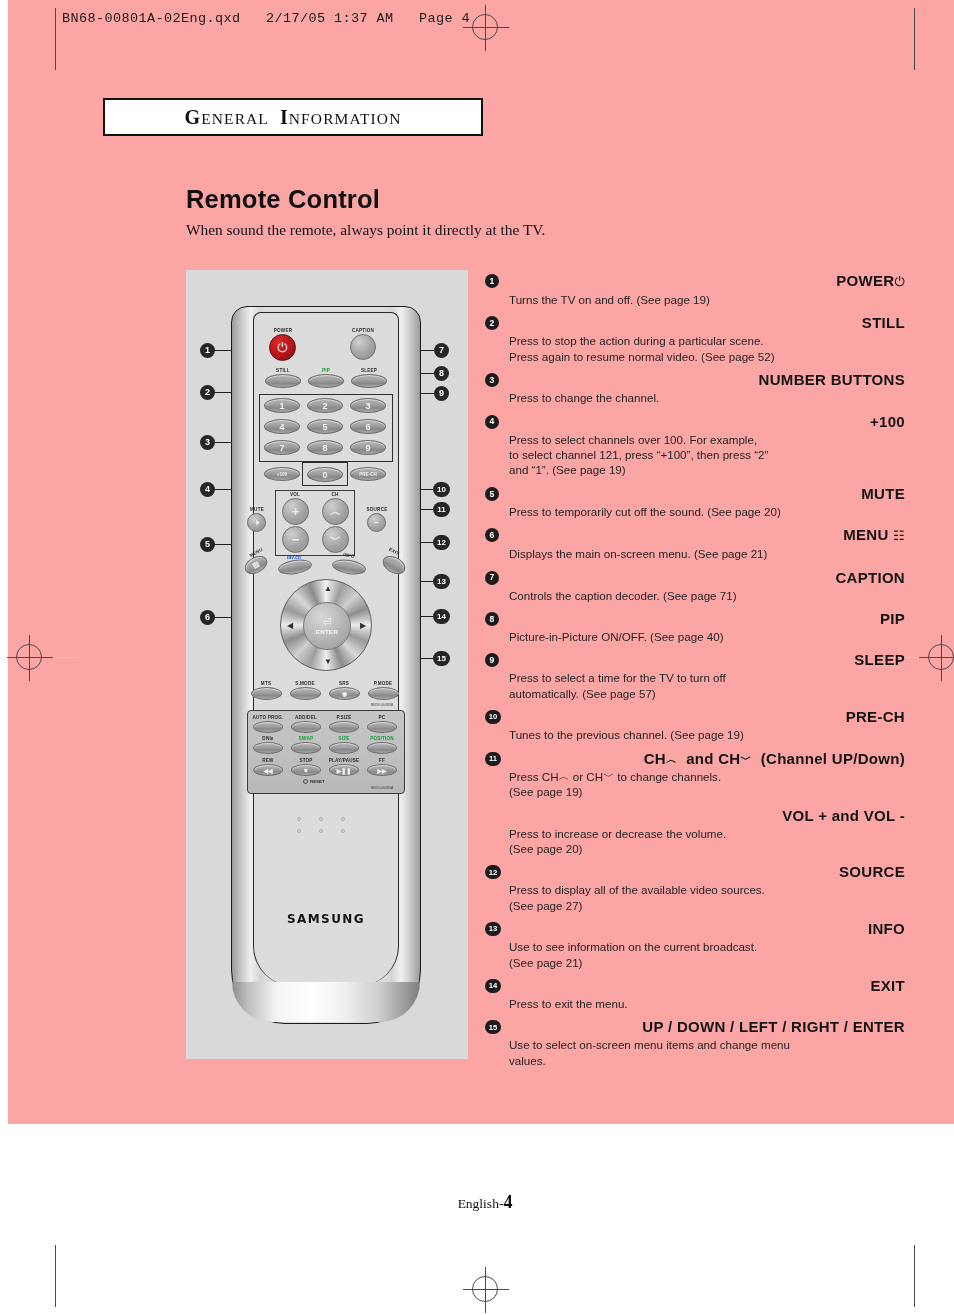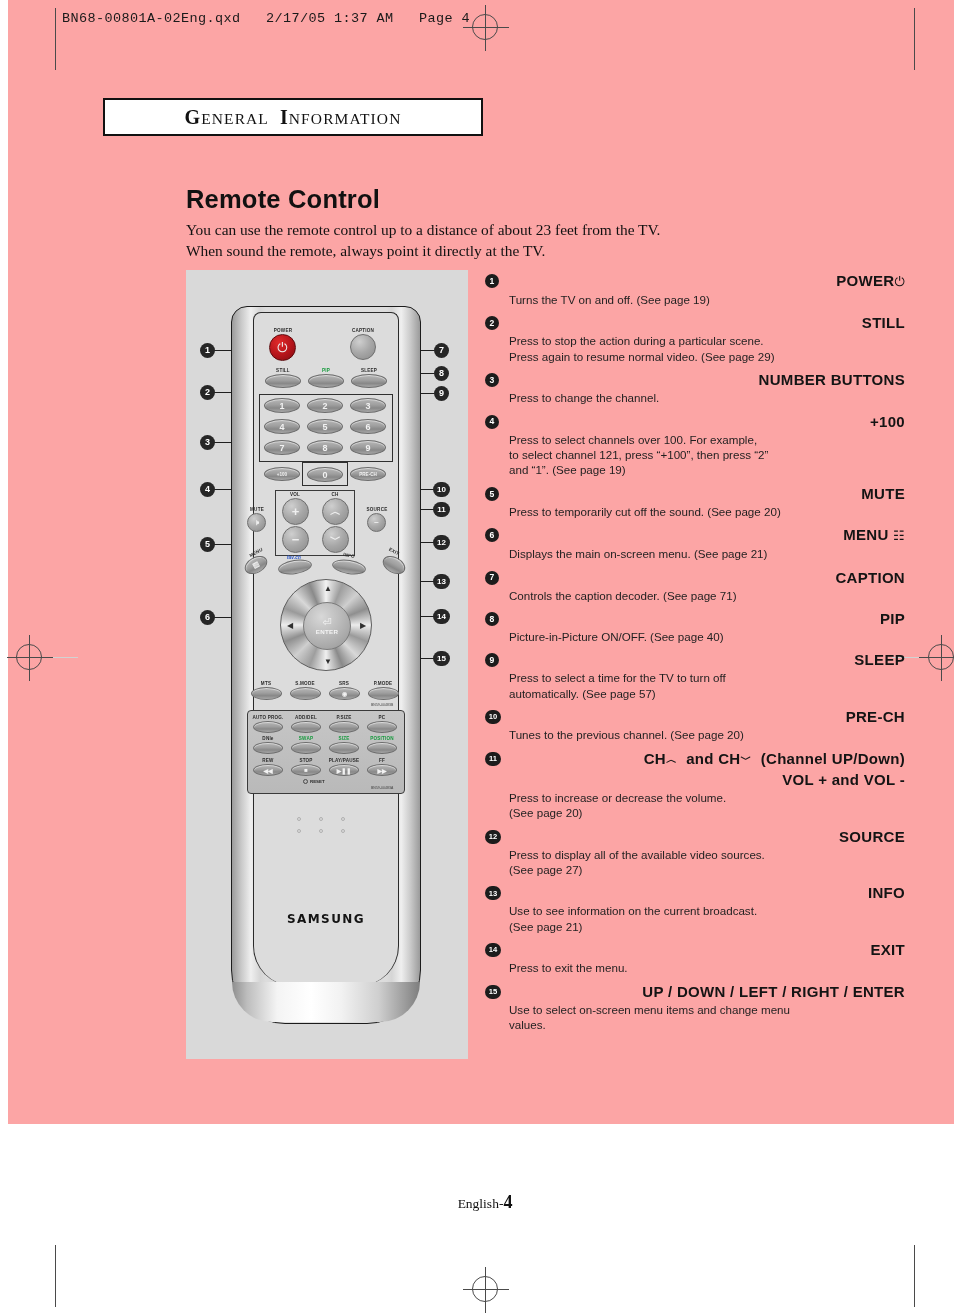--- a/index.html
+++ b/index.html
@@ -237,21 +237,20 @@
   <div class="runhead">BN68-00801A-02Eng.qxd   2/17/05 1:37 AM   Page 4</div>
 
   <div class="chapter-box">
     <div class="chapter-text">
       <span class="cap">G</span><span class="sm">ENERAL</span><span class="gap"></span><span class="cap">I</span><span class="sm">NFORMATION</span>
     </div>
   </div>
 
   <h1 class="page-title">Remote Control</h1>
   <div class="intro">
-    <div>You can use the remote control up to a distance of about 23 feet from the TV.</div>
     <div>When sound the remote, always point it directly at the TV.</div>
   </div>
 
   <div class="diagram-panel">
 
     <div class="lead" style="left:27px;top:80px;width:63px;height:1px;"></div>
     <div class="lead" style="left:27px;top:122px;width:46px;height:1px;"></div>
     <div class="lead" style="left:27px;top:172px;width:40px;height:1px;"></div>
     <div class="lead" style="left:66px;top:142px;width:1px;height:60px;"></div>
     <div class="lead" style="left:27px;top:219px;width:44px;height:1px;"></div>
@@ -412,21 +411,21 @@
 
     <div class="entry">
       <span class="bullet">1</span>
       <h3><span>POWER</span><span class="glyph">⏻</span></h3>
       <p><span>Turns the TV on and off. (See page 19)</span></p>
     </div>
 
     <div class="entry">
       <span class="bullet">2</span>
       <h3>STILL</h3>
-      <p><span>Press to stop the action during a particular scene.</span><br><span>Press again to resume normal video. (See page 29)</span></p>
+      <p><span>Press to stop the action during a particular scene.</span><br><span>Press again to resume normal video. (See page 52)</span></p>
     </div>
 
     <div class="entry">
       <span class="bullet">3</span>
       <h3>NUMBER BUTTONS</h3>
       <p><span>Press to change the channel.</span></p>
     </div>
 
     <div class="entry">
       <span class="bullet">4</span>
@@ -460,26 +459,27 @@
 
     <div class="entry">
       <span class="bullet">9</span>
       <h3>SLEEP</h3>
       <p><span>Press to select a time for the TV to turn off</span><br><span>automatically. (See page 57)</span></p>
     </div>
 
     <div class="entry">
       <span class="bullet wide">10</span>
       <h3>PRE-CH</h3>
-      <p><span>Tunes to the previous channel. (See page 20)</span></p>
+      <p><span>Tunes to the previous channel. (See page 19)</span></p>
     </div>
 
     <div class="entry">
       <span class="bullet wide">11</span>
       <h3><span>CH</span><span class="chev">︿</span>&nbsp; <span>and CH</span><span class="chev">﹀</span>&nbsp; <span>(Channel UP/Down)</span></h3>
+      <p><span>Press CH</span><span class="chev">︿</span> <span>or CH</span><span class="chev">﹀</span> <span>to change channels.</span><br><span>(See page 19)</span></p>
       <h3 class="sub">VOL + and VOL -</h3>
       <p><span>Press to increase or decrease the volume.</span><br><span>(See page 20)</span></p>
     </div>
 
     <div class="entry">
       <span class="bullet wide">12</span>
       <h3>SOURCE</h3>
       <p><span>Press to display all of the available video sources.</span><br><span>(See page 27)</span></p>
     </div>
 

